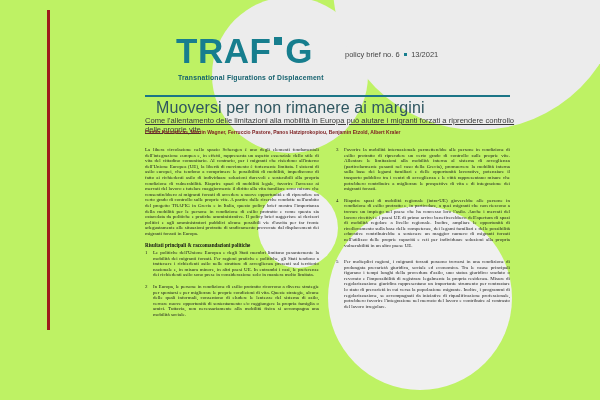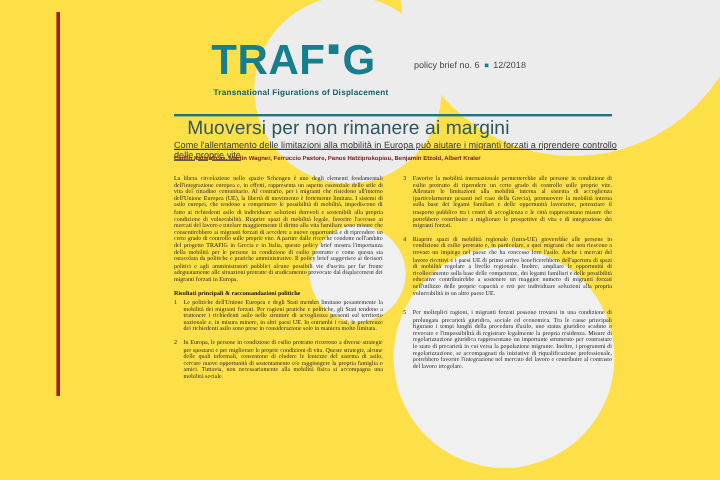--- a/index.html
+++ b/index.html
@@ -1,16 +1,16 @@
 <!DOCTYPE html>
 <html><head>
 <meta charset="utf-8">
 <style>
   html,body{margin:0;padding:0;background:#fff;}
-  .page{position:relative;width:600px;height:400px;background:#fde047;overflow:hidden;
+  .page{position:relative;width:600px;height:400px;background:#bef264;overflow:hidden;
         font-family:"Liberation Sans",sans-serif;}
   
   .blob{position:absolute;border-radius:50%;background:#ececec;z-index:0;}
   .blob-header-small{left:212px;top:-3px;width:156px;height:156px;}
   .blob-header-large{left:333px;top:-160px;width:290px;height:290px;}
   .blob-mid{left:258px;top:188px;width:80px;height:80px;background:#f0f0f0;}
   .blob-bottom{left:328px;top:206px;width:184px;height:184px;background:#f0f0f0;}
   
   .red-bar{position:absolute;left:47px;top:10px;width:3px;height:320px;background:#9e1c1c;z-index:2;}
   .layer{position:absolute;inset:0;z-index:1;}
@@ -59,21 +59,21 @@
     <div class="logo">
       <span>TRAF</span>
       <span class="logo-dot"></span>
       <span>G</span>
     </div>
     <div class="tagline">Transnational Figurations of Displacement</div>
 
     <div class="brief-line">
       <span>policy brief no. 6</span>
       <span class="sep-dot"></span>
-      <span>12/2018</span>
+      <span>13/2021</span>
     </div>
 
     <div class="rule"></div>
     <div class="doc-title">Muoversi per non rimanere ai margini</div>
     <div class="doc-subtitle">Come l'allentamento delle limitazioni alla mobilità in Europa può aiutare i migranti forzati a riprendere controllo delle proprie vite</div>
     <div class="authors">Caitlin Katsiaficas, Martin Wagner, Ferruccio Pastore, Panos Hatziprokopiou, Benjamin Etzold, Albert Kraler</div>
 
     <div class="content">
       <div class="col">
         <p>La libera circolazione nello spazio Schengen è uno degli elementi fondamentali dell'integrazione europea e, in effetti, rappresenta un aspetto essenziale dello stile di vita del cittadino comunitario. Al contrario, per i migranti che risiedono all'interno dell'Unione Europea (UE), la libertà di movimento è fortemente limitata. I sistemi di asilo europei, che tendono a comprimere le possibilità di mobilità, impediscono di fatto ai richiedenti asilo di individuare soluzioni durevoli e sostenibili alla propria condizione di vulnerabilità. Riaprire spazi di mobilità legale, favorire l'accesso ai mercati del lavoro e tutelare maggiormente il diritto alla vita familiare sono misure che consentirebbero ai migranti forzati di accedere a nuove opportunità e di riprendere un certo grado di controllo sulle proprie vite. A partire dalle ricerche condotte nell'ambito del progetto TRAFIG in Grecia e in Italia, questo policy brief mostra l'importanza della mobilità per le persone in condizione di esilio protratto e come questa sia ostacolata da politiche e pratiche amministrative. Il policy brief suggerisce ai decisori politici e agli amministratori pubblici alcune possibili vie d'uscita per far fronte adeguatamente alle situazioni protratte di sradicamento provocate dal displacement dei migranti forzati in Europa.</p>

